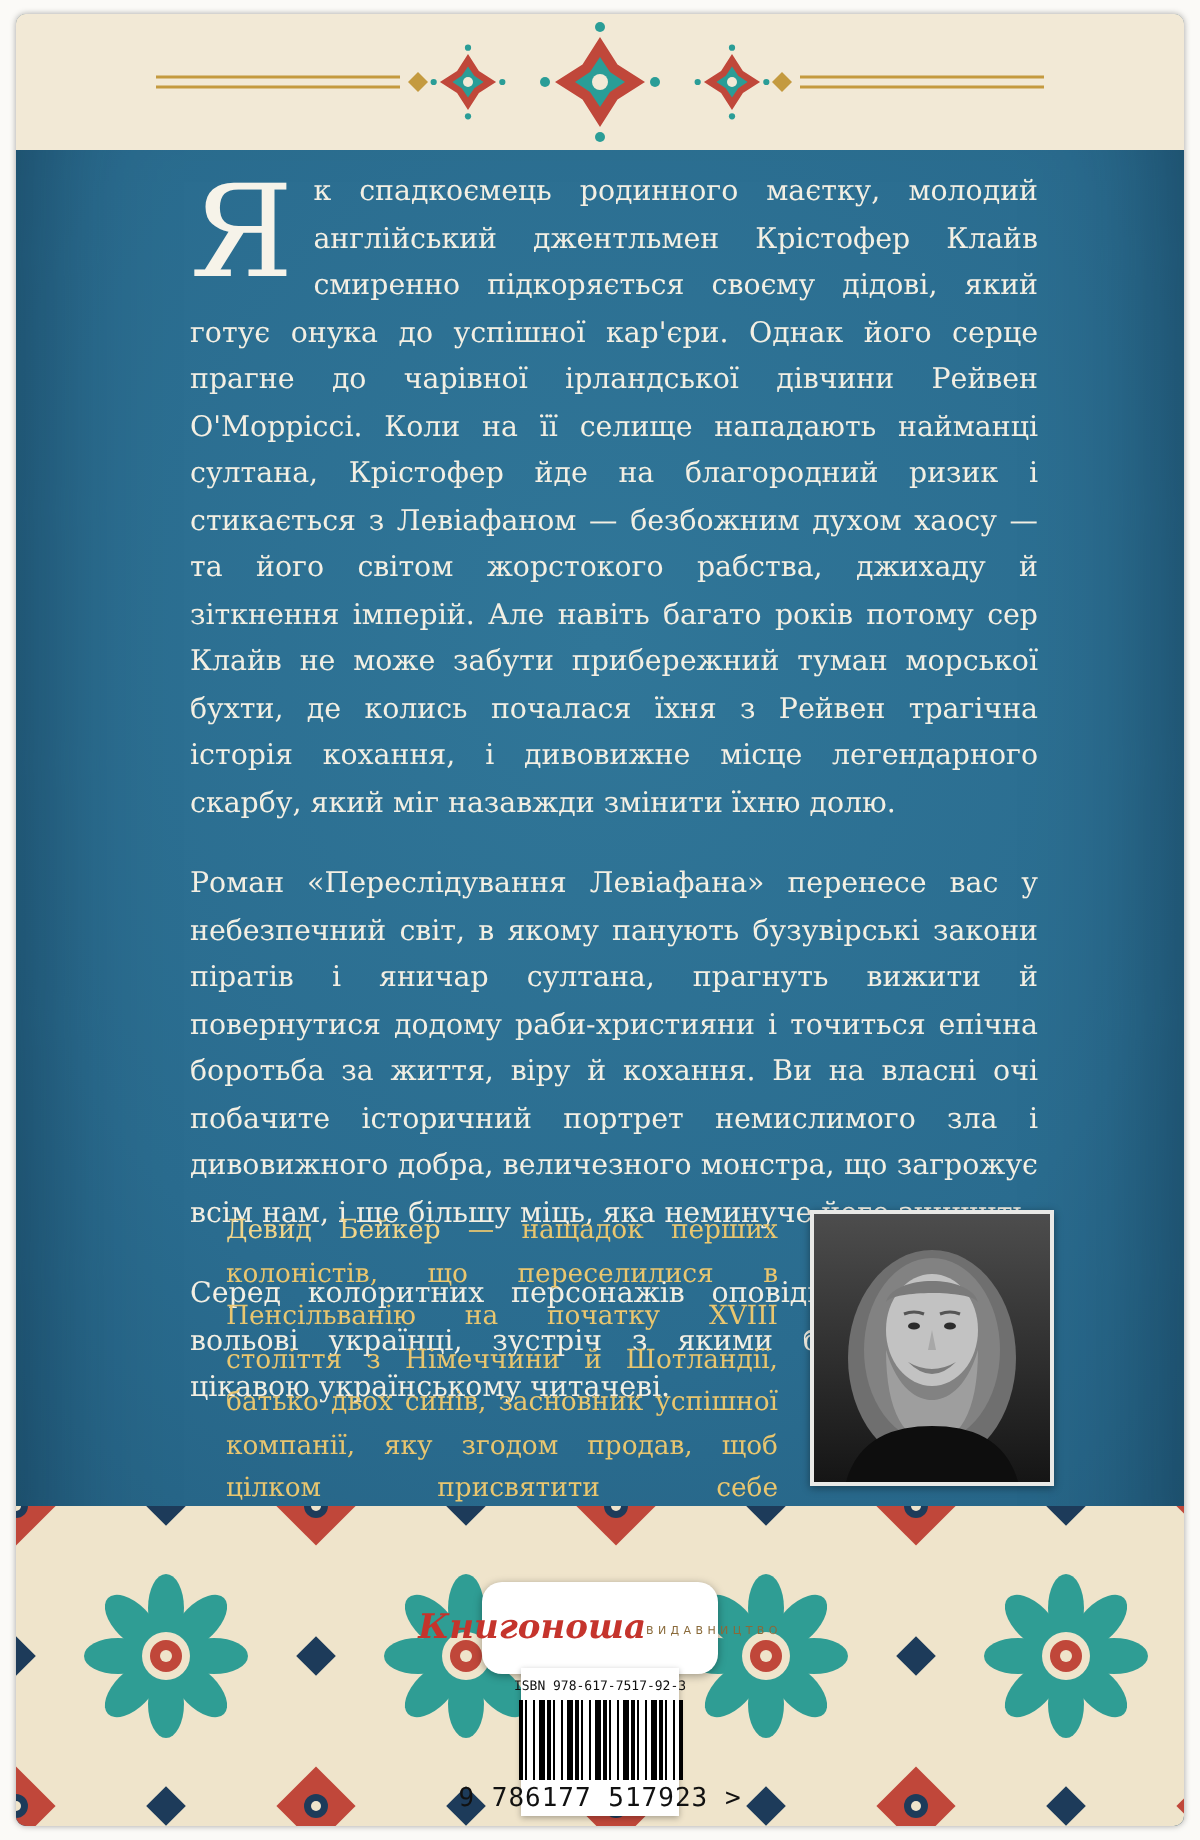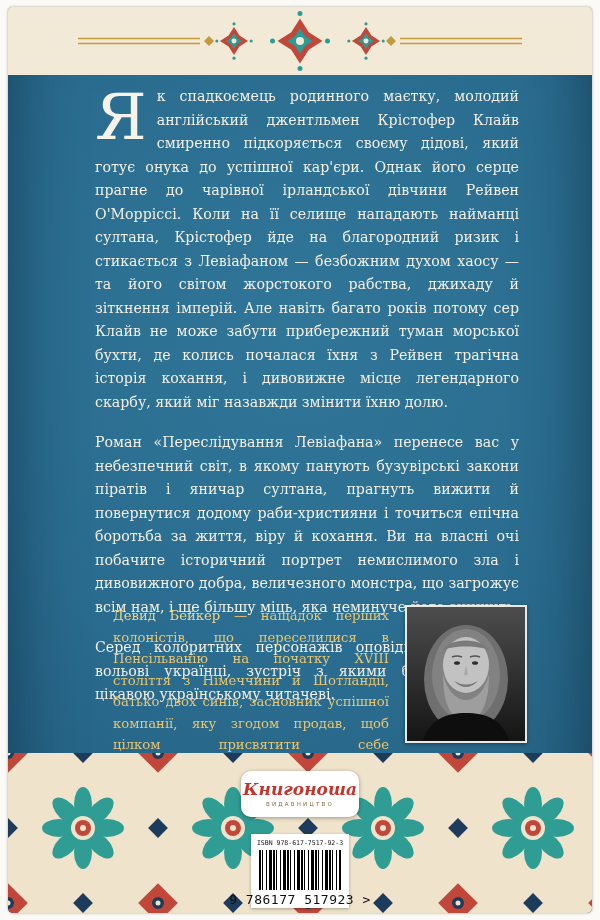--- a/index.html
+++ b/index.html
@@ -23,29 +23,29 @@
             text-align:justify;text-align-last:center;}
   .bio-name{font-weight:bold;color:#f1d габ58a;}
   .bio-name{font-weight:normal;color:#f1d58a;}
   .photo-frame{width:118px;height:134px;border:2px solid #e9e9e6;background:#222;flex:0 0 auto;
                box-shadow:0 1px 4px rgba(0,0,0,.4);}
   .photo-frame svg{display:block;width:100%;height:100%;}
   
   .bottom-band{position:absolute;left:0;right:0;bottom:0;height:160px;}
   .bottom-band svg{display:block;width:100%;height:100%;}
   
-  .logo-box{position:absolute;left:50%;transform:translateX(-50%);bottom:96px;width:118px;height:46px;
-            background:#ffffff;border-radius:10px;display:flex;flex-direction:column;align-items:center;
+  .logo-box{position:absolute;left:50%;transform:translateX(-50%);bottom:76px;width:118px;height:46px;
+            background:#ffffff;border-radius:10px;display:flex;align-items:center;
             justify-content:center;box-shadow:0 1px 4px rgba(0,0,0,.35);}
   .publisher-name{color:#c5342c;font-style:italic;font-weight:bold;font-size:17px;line-height:1;
                   font-family:"DejaVu Serif", serif;}
   .publisher-tagline{color:#8a6a3a;font-size:5.5px;letter-spacing:2.2px;text-transform:uppercase;
                      margin-top:3px;font-family:"DejaVu Sans", sans-serif;}
   
-  .barcode-box{position:absolute;left:50%;transform:translateX(-50%);bottom:5px;width:98px;height:74px;
+  .barcode-box{position:absolute;left:50%;transform:translateX(-50%);bottom:5px;width:79px;height:74px;
                background:#ffffff;display:flex;flex-direction:column;align-items:center;
                padding-top:5px;box-sizing:border-box;box-shadow:0 1px 3px rgba(0,0,0,.3);}
   .isbn{font-family:"DejaVu Sans Mono", monospace;font-size:6.5px;color:#111;white-space:nowrap;}
   .bars{width:82px;height:40px;margin-top:3px;
         background:repeating-linear-gradient(90deg,
           #000 0 2px,#fff 2px 3px,#000 3px 4px,#fff 4px 7px,#000 7px 8px,
           #fff 8px 10px,#000 10px 13px,#fff 13px 14px);}
   .barcode-number{font-family:"DejaVu Sans Mono", monospace;font-size:13px;color:#111;margin-top:2px;
                   letter-spacing:.5px;white-space:nowrap;}
 </style>

